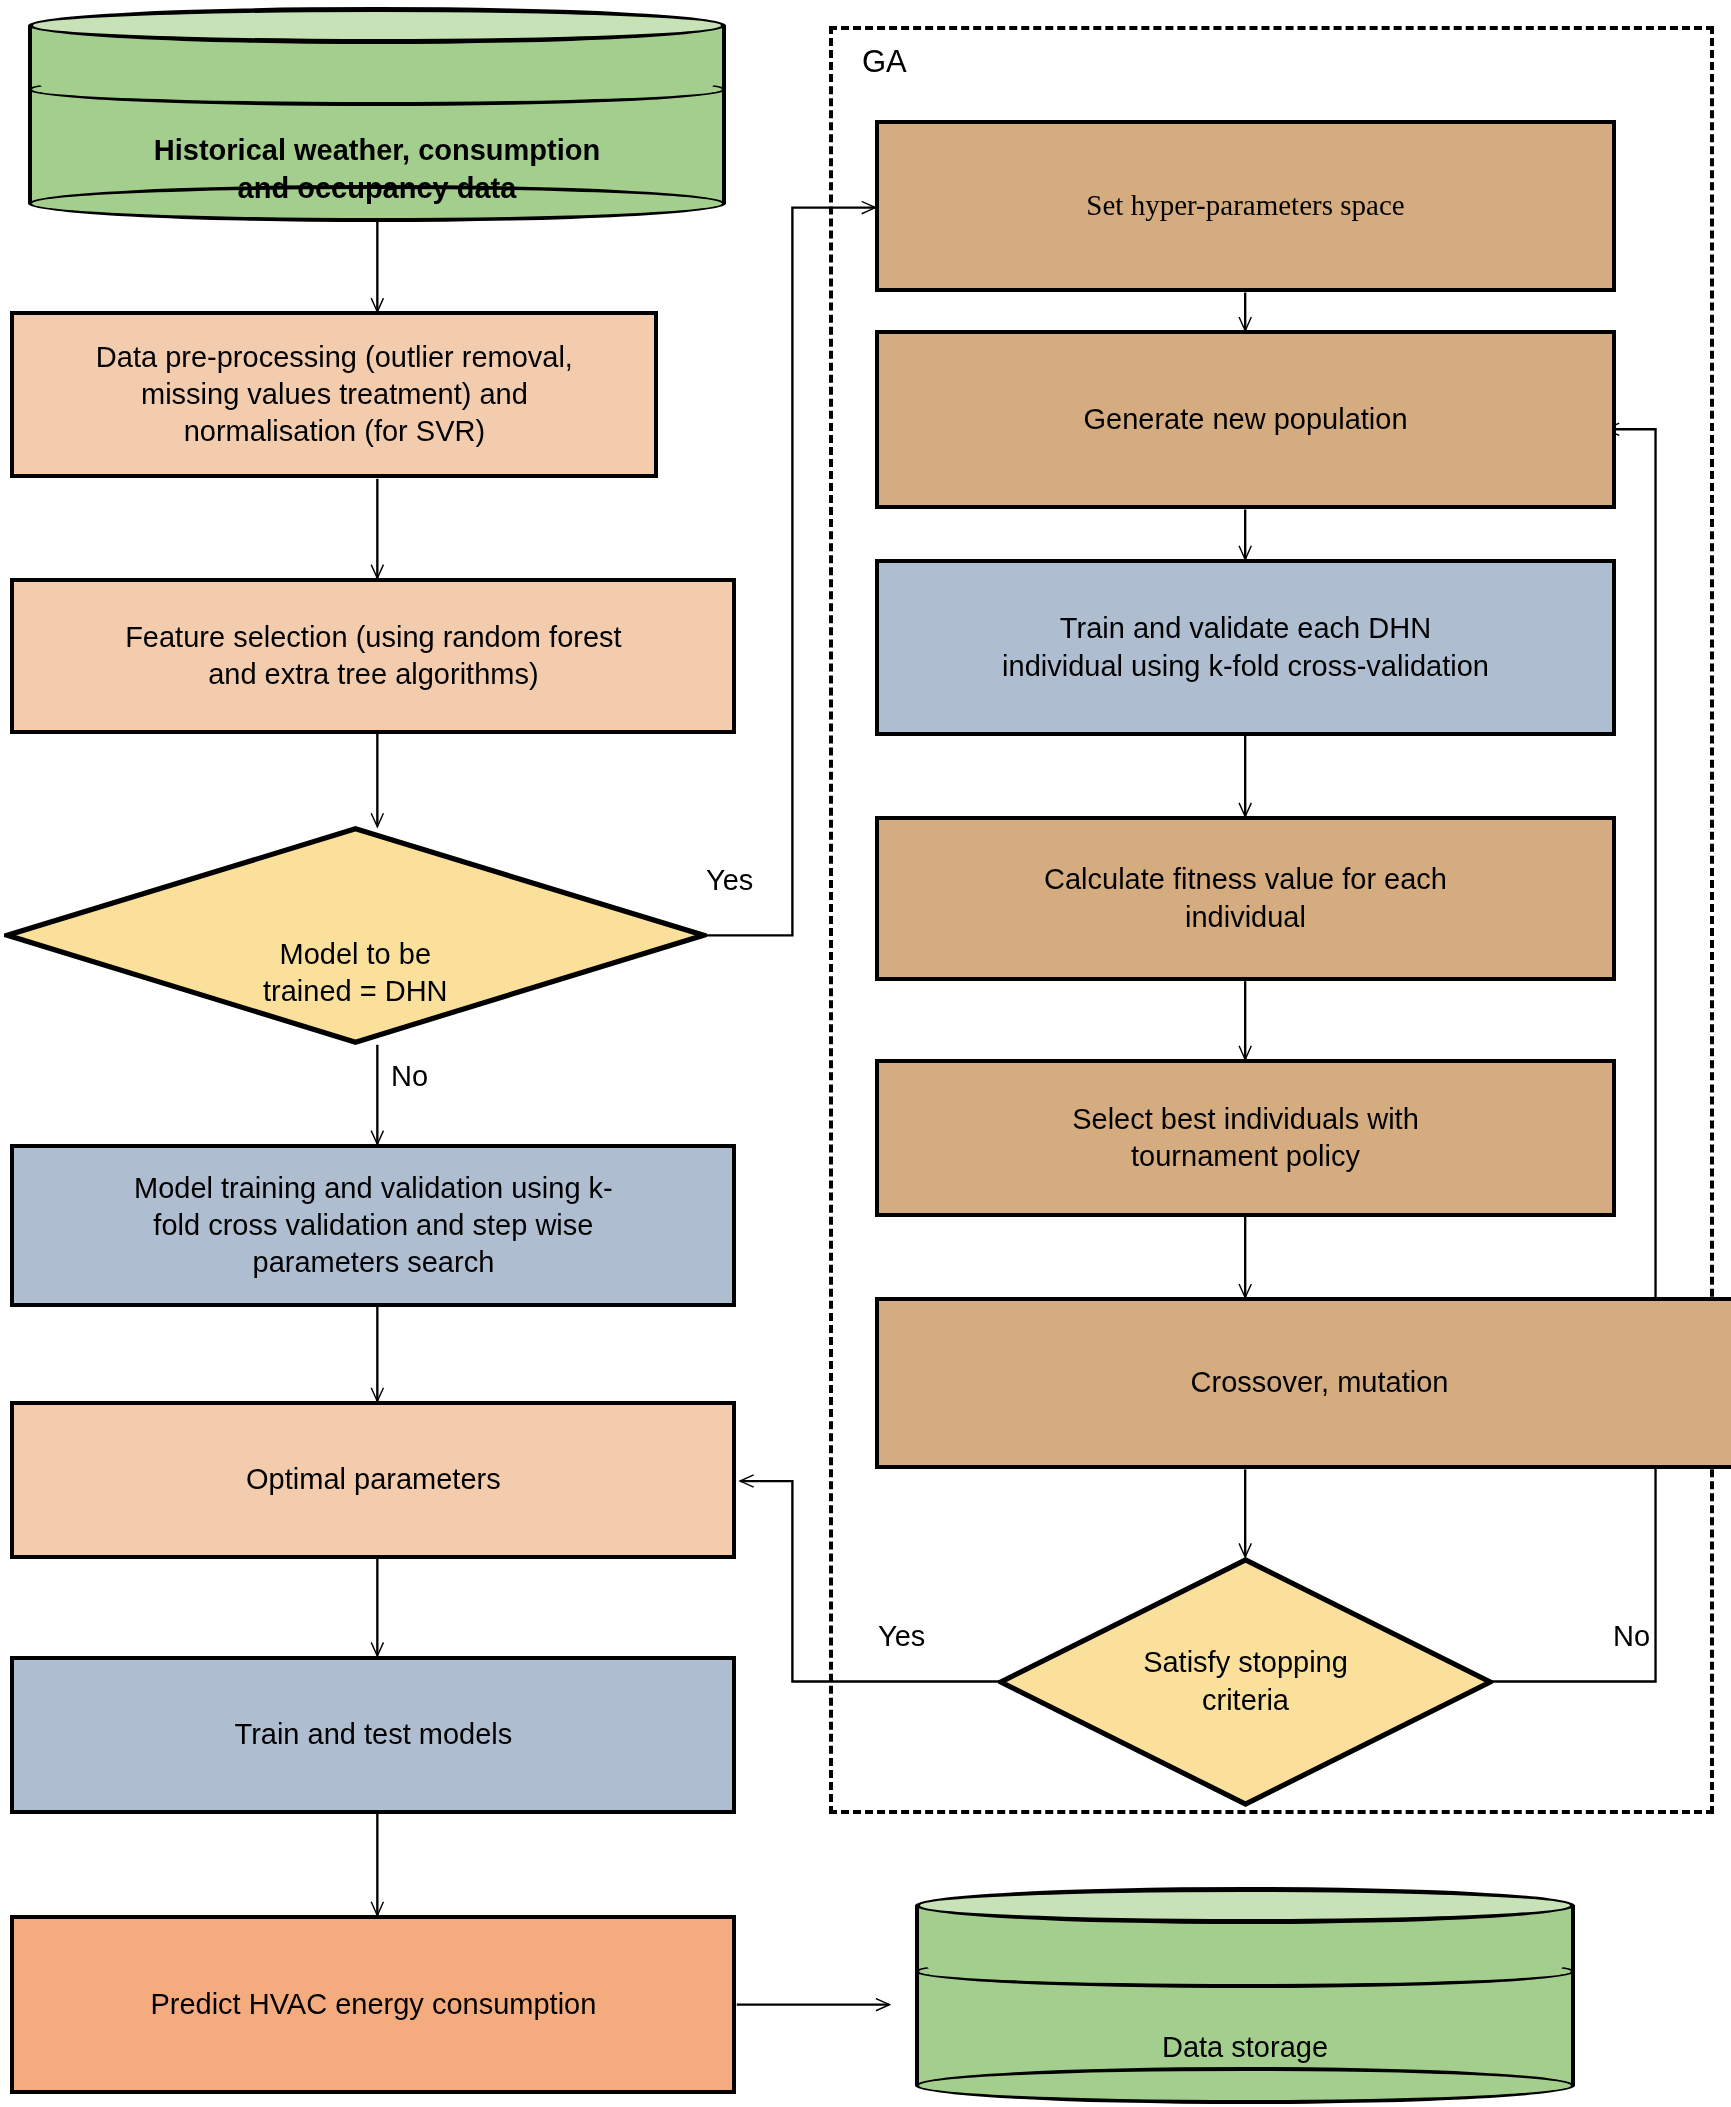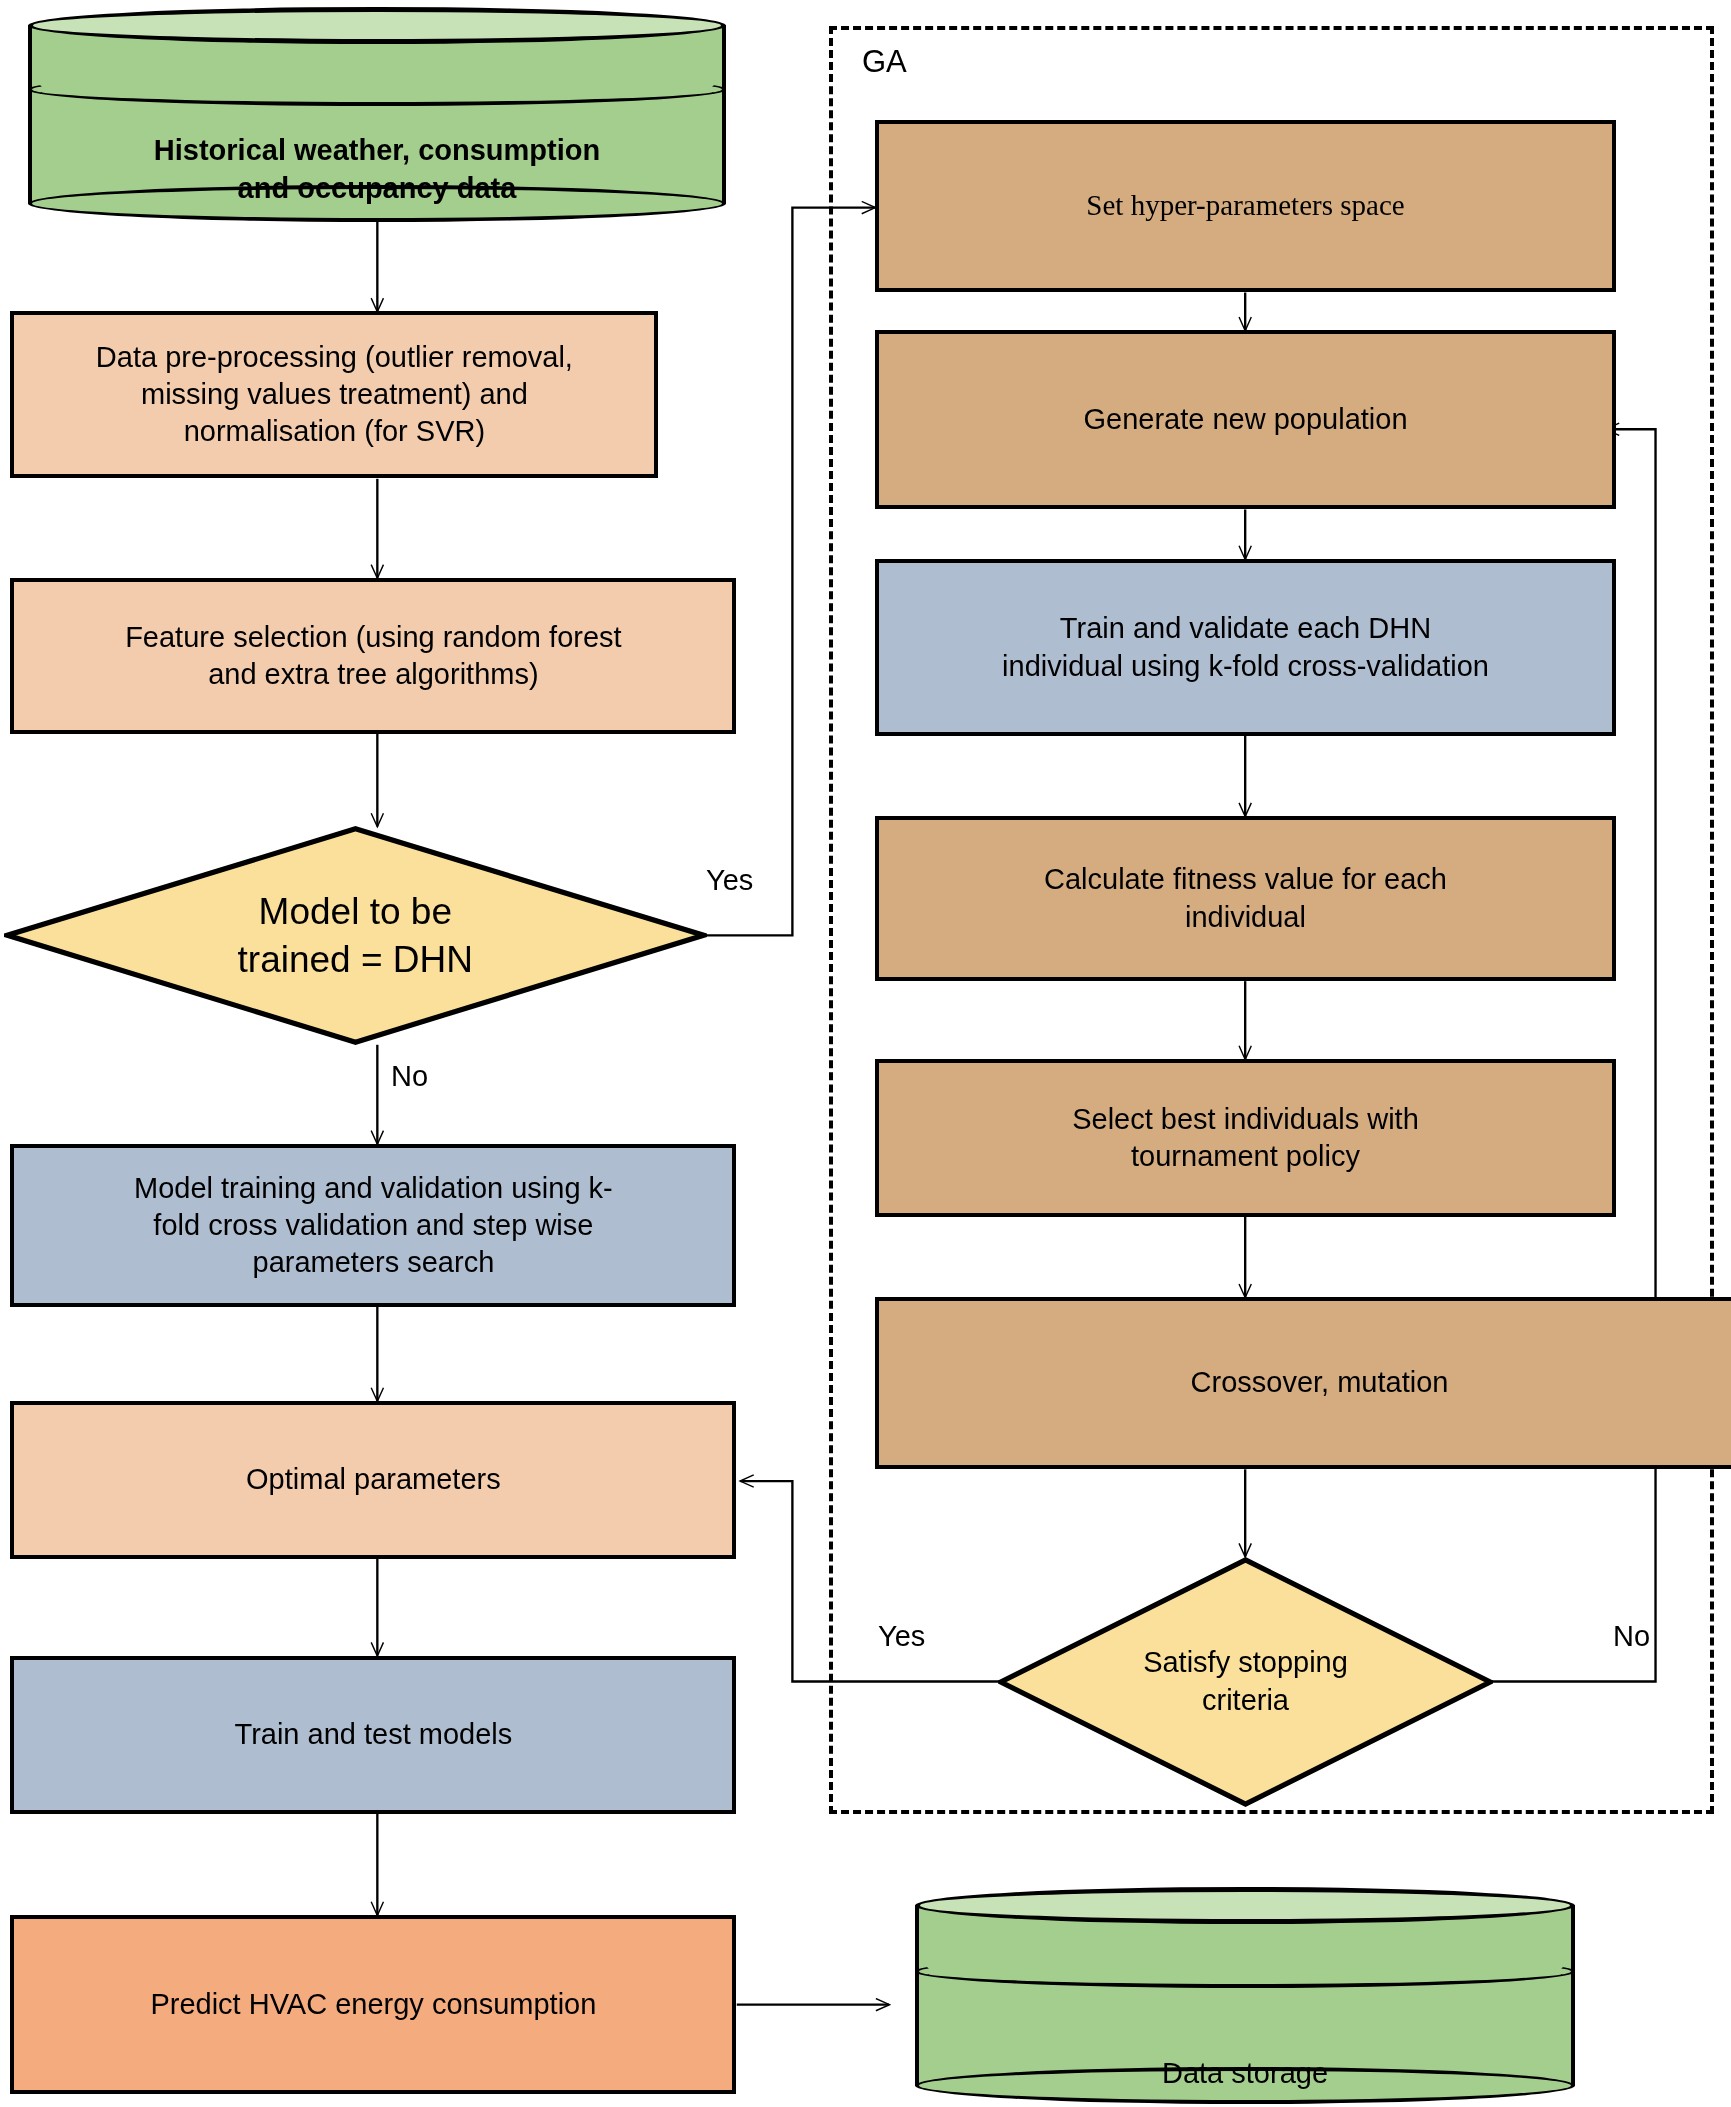--- a/index.html
+++ b/index.html
@@ -140,21 +140,21 @@
 
   <div class="node peach" style="left:10.4px;top:578px;width:726px;height:156px;font-size:29px;">
     <span>Feature selection (using random forest
 and extra tree algorithms)</span>
   </div>
 
   <div class="diamond" style="left:3.8px;top:826px;width:703px;height:219px;">
     <svg width="703" height="219" viewBox="0 0 1490 465">
       <polygon points="745,6 1484,232 745,459 6,232" fill="#FAE09B" stroke="#000" stroke-width="11"></polygon>
     </svg>
-    <div class="dlabel" style="font-size:37px;">Model to be
+    <div class="dlabel" style="font-size:29px;margin-top:38px;">Model to be
 trained = DHN</div>
   </div>
   <div class="edge-label" style="left:706px;top:864px;font-size:29px;">Yes</div>
   <div class="edge-label" style="left:391px;top:1060px;font-size:29px;">No</div>
 
   <div class="node blue" style="left:10.4px;top:1144px;width:726px;height:163px;font-size:29px;">
     <span>Model training and validation using k-
 fold cross validation and step wise
 parameters search</span>
   </div>
@@ -206,17 +206,17 @@
 criteria</div>
   </div>
   <div class="edge-label" style="left:878px;top:1620px;font-size:29px;">Yes</div>
   <div class="edge-label" style="left:1613px;top:1620px;font-size:29px;">No</div>
 
   <div class="cyl" style="left:915px;top:1887px;width:660px;height:217px;">
     <div class="body"></div>
     <div class="bottomcap"></div>
     <div class="ring" style="top:68px;"></div>
     <div class="topcap"></div>
-    <div class="cyl-label" style="top:142px;font-size:29px;margin-top:26px;">Data storage</div>
+    <div class="cyl-label" style="top:142px;font-size:29px;">Data storage</div>
   </div>
 
 </div>
 
 
 </body></html>

